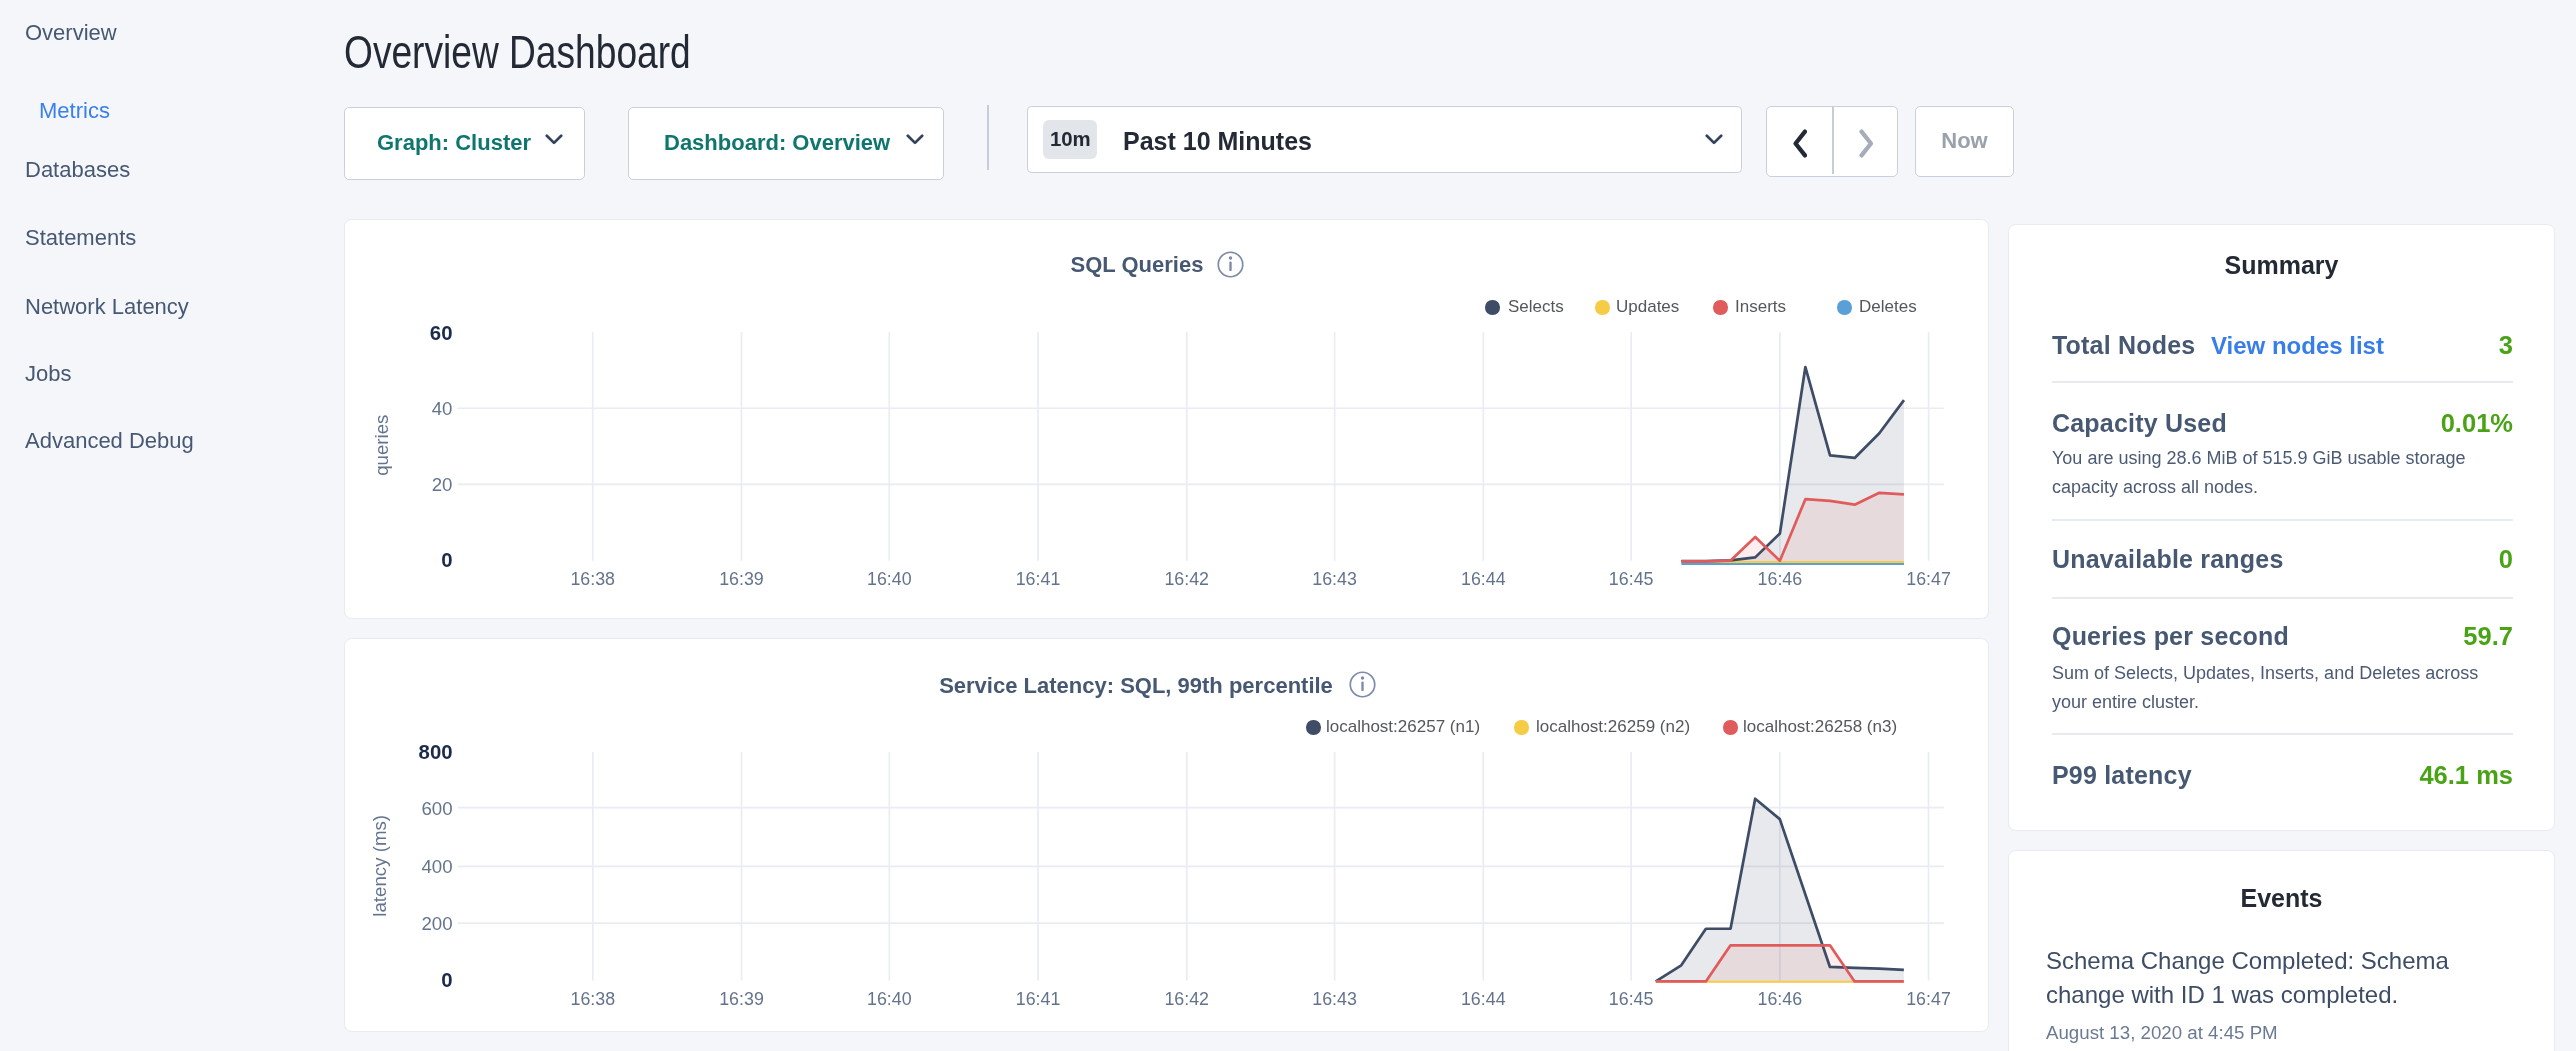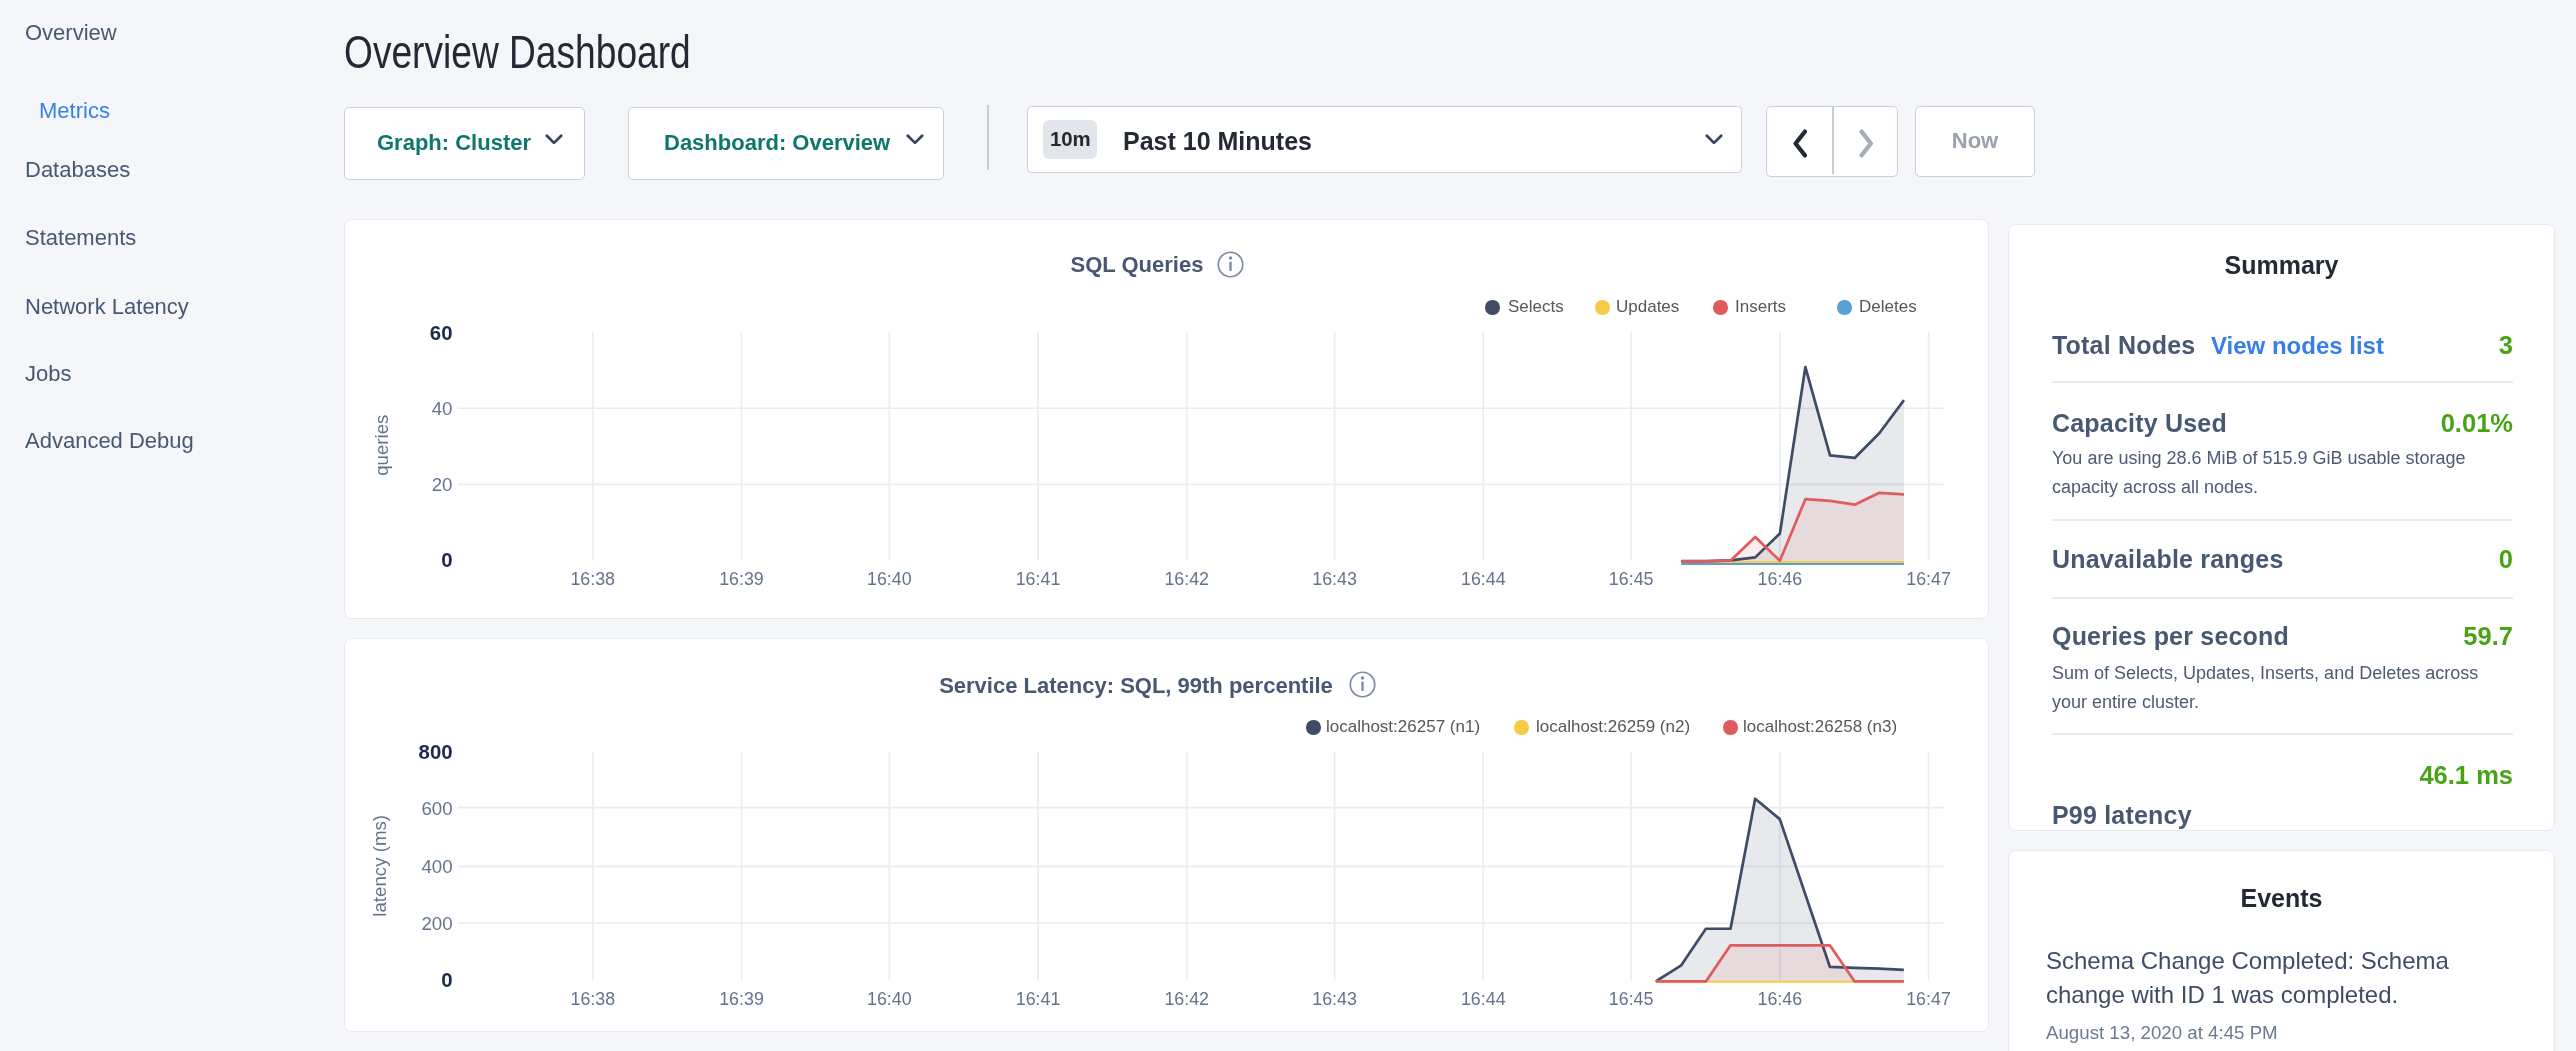--- a/index.html
+++ b/index.html
@@ -56,21 +56,21 @@
 </div>
 <div class="btn" style="left:1766px; top:106px; width:132px; height:71px;">
   <div class="abs" style="left:65px; top:0px; width:1.7px; height:67px; background:#c6ccd8;"></div>
   <svg class="abs" style="left:25.5px; top:22px;" width="14.5" height="29" viewBox="0 0 17 34">
       <polyline points="14,3 3,17 14,31" fill="none" stroke="#242a35" stroke-width="5" stroke-linecap="round" stroke-linejoin="round"></polyline>
     </svg>
   <svg class="abs" style="left:92px; top:22px;" width="14.5" height="29" viewBox="0 0 17 34">
       <polyline points="3,3 14,17 3,31" fill="none" stroke="#a6adb8" stroke-width="5" stroke-linecap="round" stroke-linejoin="round"></polyline>
     </svg>
 </div>
-<div class="btn" style="left:1915px; top:106px; width:120px; height:71px;padding-left:8px;">
+<div class="btn" style="left:1915px; top:106px; width:99px; height:71px;padding-left:8px;">
   <div class="abs" style="left:0; top:21px; width:100%; text-align:center; font-weight:bold; font-size:22px; color:#9aa1ac;">Now</div>
 </div>
 
 <div class="panel" id="p1" style="left:344px; top:219px; width:1645px; height:400px;">
   <div class="ctitle" style="left:792px; top:32px; transform:translateX(-50%); white-space:nowrap;">SQL Queries</div>
   <svg class="abs" style="left:872px; top:31px;" width="27" height="27" viewBox="0 0 32 32">
     <circle cx="16" cy="16" r="14.5" fill="none" stroke="#7d8aa8" stroke-width="2"></circle>
     <circle cx="16" cy="8.3" r="2" fill="#7d8aa8"></circle>
     <rect x="14.6" y="12.3" width="2.8" height="11.5" rx="1.4" fill="#7d8aa8"></rect>
   </svg>
@@ -189,21 +189,21 @@
   <div class="abs sgreen" style="right:41px; top:184px;">0.01%</div>
   <div class="abs spara" style="left:43px; top:219px; width:442px;">You are using 28.6 MiB of 515.9 GiB usable storage capacity across all nodes.</div>
   <div class="hr" style="top:294px;"></div>
   <div class="abs shead" style="left:43px; top:320px;">Unavailable ranges</div>
   <div class="abs sgreen" style="right:41px; top:320px;">0</div>
   <div class="hr" style="top:372px;"></div>
   <div class="abs shead" style="left:43px; top:397px;">Queries per second</div>
   <div class="abs sgreen" style="right:41px; top:397px;">59.7</div>
   <div class="abs spara" style="left:43px; top:434px; width:442px;">Sum of Selects, Updates, Inserts, and Deletes across your entire cluster.</div>
   <div class="hr" style="top:508px;"></div>
-  <div class="abs shead" style="left:43px; top:536px;margin-top:40px;">P99 latency</div>
+  <div class="abs shead" style="left:43px; top:536px;">P99 latency</div>
   <div class="abs sgreen" style="right:41px; top:536px;">46.1 ms</div>
 </div>
 
 <div class="panel" style="left:2008px; top:850px; width:547px; height:238px;">
   <div class="abs" style="left:0; top:33px; width:100%; text-align:center; font-weight:bold; font-size:25px; color:#242a35;">Events</div>
   <div class="abs" style="left:37px; top:93px; width:476px; font-size:24px; color:#3e4d66; line-height:34px;">Schema Change Completed: Schema change with ID 1 was completed.</div>
   <div class="abs" style="left:37px; top:171px; font-size:18.7px; color:#6b7a93;">August 13, 2020 at 4:45 PM</div>
 </div>
 
 

